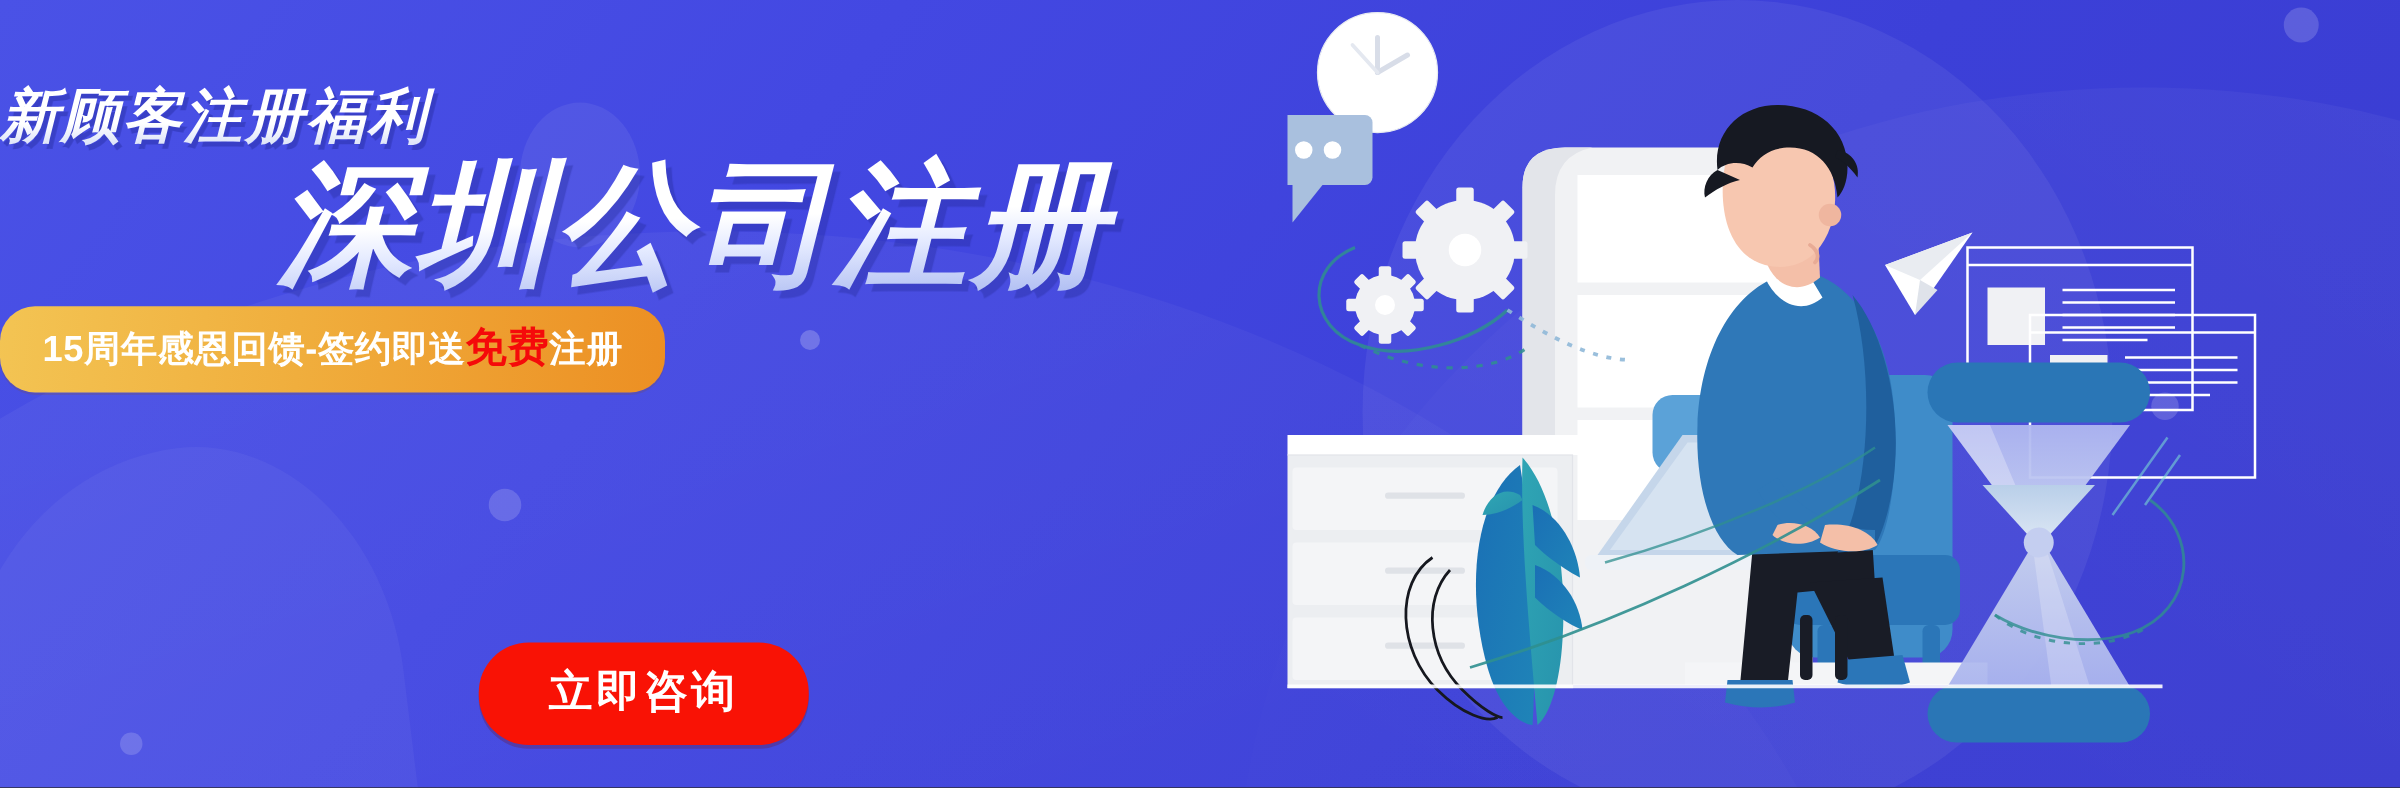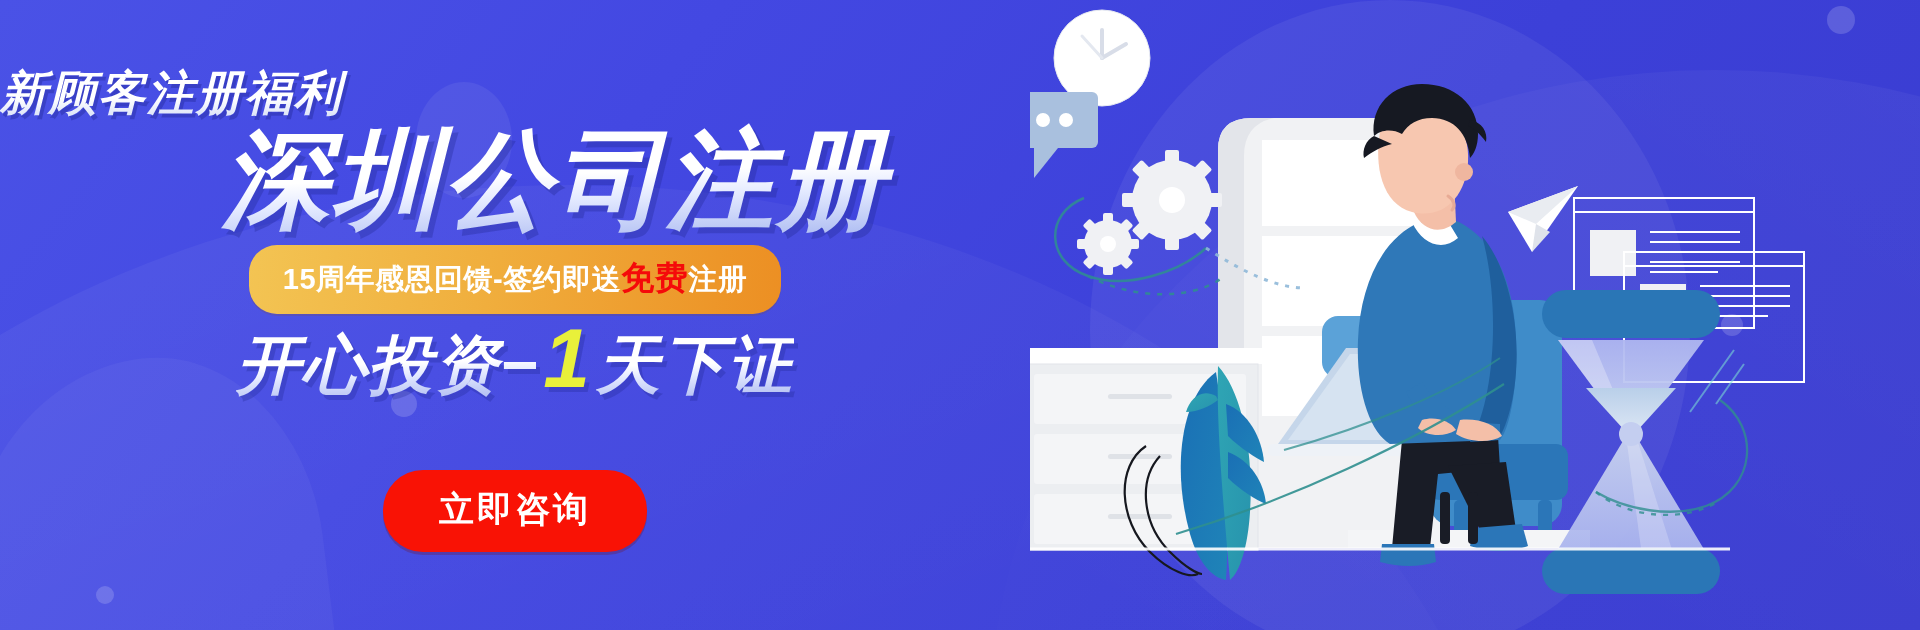--- a/index.html
+++ b/index.html
@@ -70,21 +70,21 @@
     letter-spacing:3px;
     line-height:1.12;
     background:linear-gradient(178deg,#ffffff 0%,#ffffff 46%,#e4eaff 62%,#9fb0ee 100%);
     -webkit-background-clip:text; background-clip:text;
     color:transparent; -webkit-text-fill-color:transparent;
     filter:drop-shadow(5px 6px 0 rgba(30,35,140,.30));
     margin-left:40px;
   }
 
   
-  .pill-wrap{ position:absolute; left:0; top:245px; width:1030px; text-align:center; }
+  .pill-wrap{ position:absolute; left:0; top:245px; width:1030px; text-align:left; }
   .pill{
     display:inline-block;
     padding:11px 34px 13px;
     border-radius:28px;
     background:linear-gradient(95deg,#f3c453 0%,#f0ae3d 45%,#ec8f23 100%);
     font-size:29px; font-weight:bold; color:#ffffff;
     letter-spacing:.5px; white-space:nowrap;
     box-shadow:0 2px 0 rgba(140,80,10,.18);
   }
   .pill .free{ color:#f50a0a; font-size:33px; }
@@ -114,20 +114,21 @@
   .cta{
     display:inline-block;
     padding:16px 56px 19px;
     border-radius:40px;
     background:#f91205;
     color:#ffffff; font-size:35px; font-weight:bold;
     letter-spacing:3px;
     border:none; cursor:pointer;
     box-shadow:0 3px 0 rgba(120,10,5,.25);
     font-family:"Liberation Sans","DejaVu Sans",sans-serif;
+    margin-top:44px;
   }
 
   
   .illo{ position:absolute; left:1030px; top:0; width:890px; height:630px; z-index:5; }
   .illo svg{ display:block; width:890px; height:630px; }
 </style>
 </head>
 <body>
 
 <div class="banner">
@@ -146,21 +147,20 @@
   <div class="copy">
 
     <div class="line-eyebrow">新顾客注册福利</div>
 
     <h1 class="line-title">深圳公司注册</h1>
 
     <div class="pill-wrap">
       <div class="pill"><span>15周年感恩回馈-签约即送</span><span class="free">免费</span><span>注册</span></div>
     </div>
 
-    <div class="line-promise"><span class="seg">开心投资−</span><span class="num">1</span><span class="seg">天下证</span></div>
 
     <div class="cta-wrap">
       <button class="cta">立即咨询</button>
     </div>
   </div>
 
   <div class="illo">
     <svg viewBox="0 0 890 630" xmlns="http://www.w3.org/2000/svg">
       <defs>
         <linearGradient id="glassTop" x1="0" y1="0" x2="0" y2="1">

